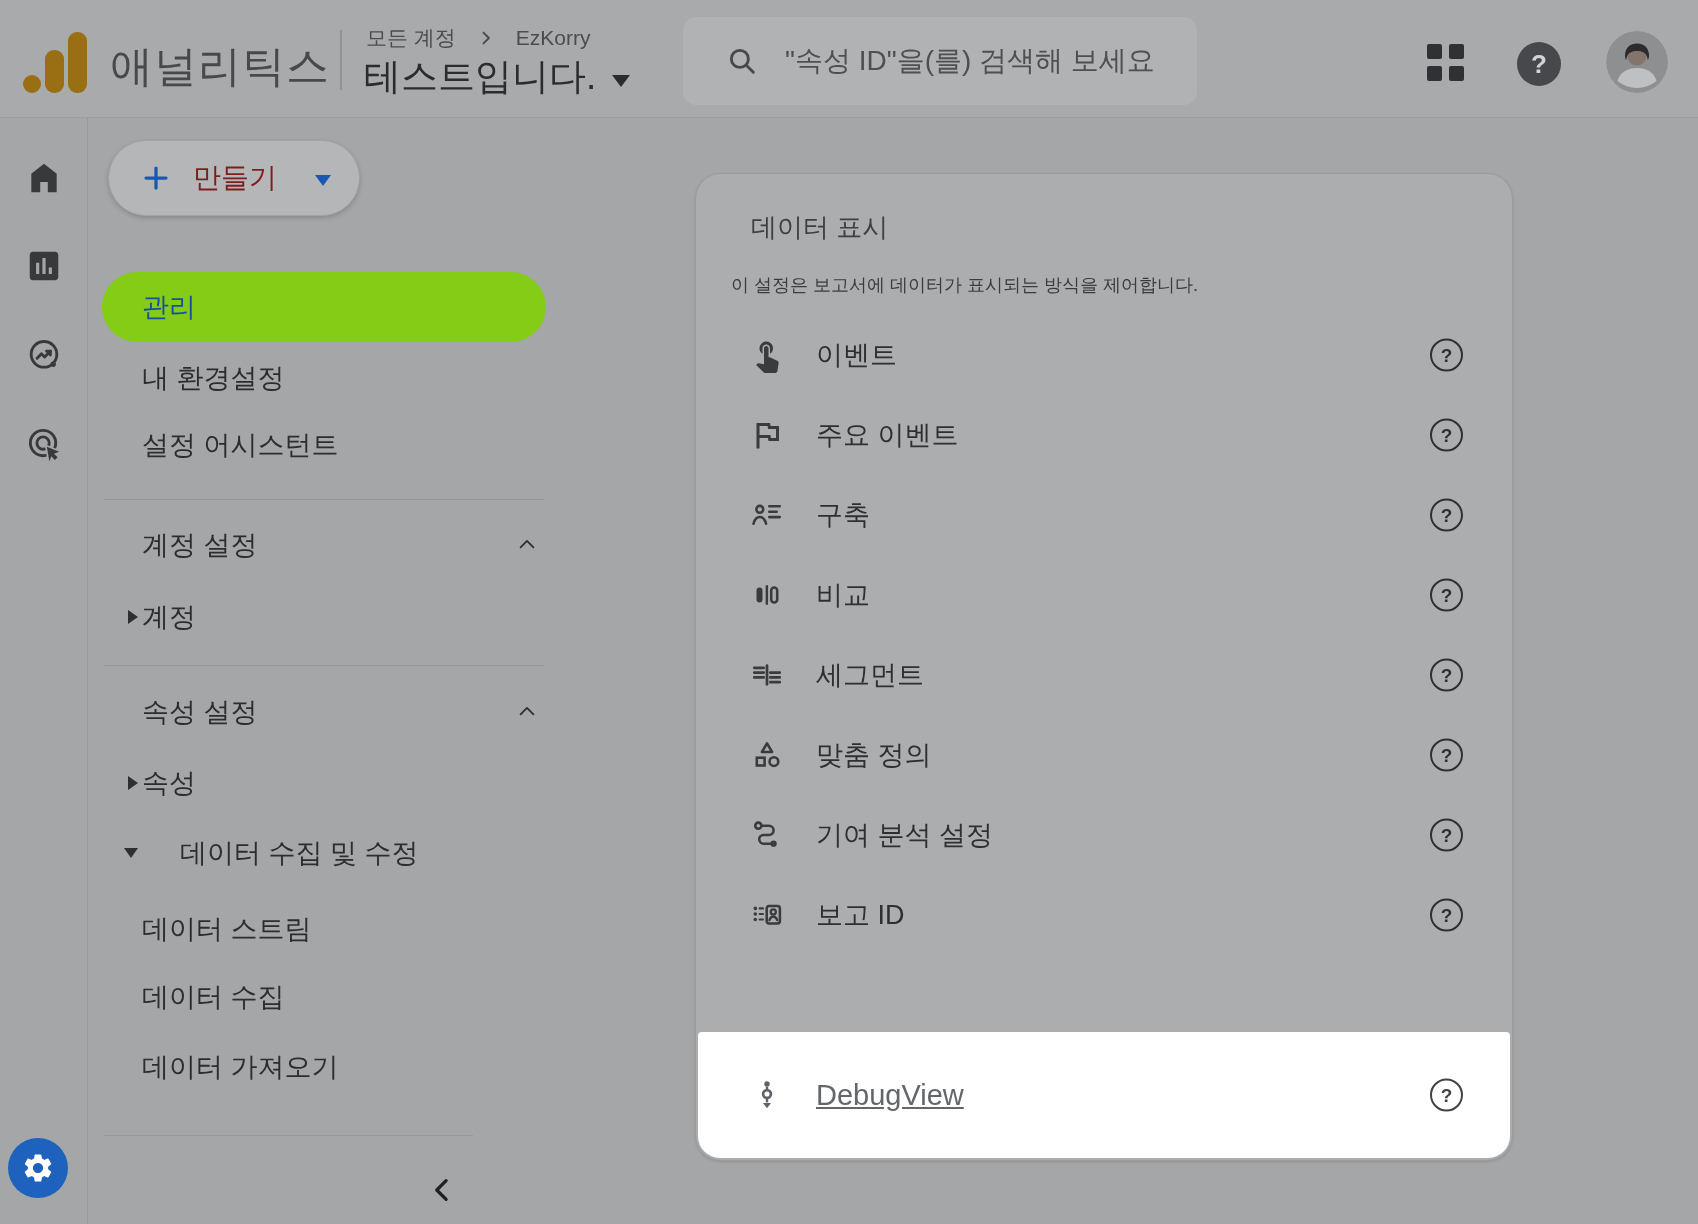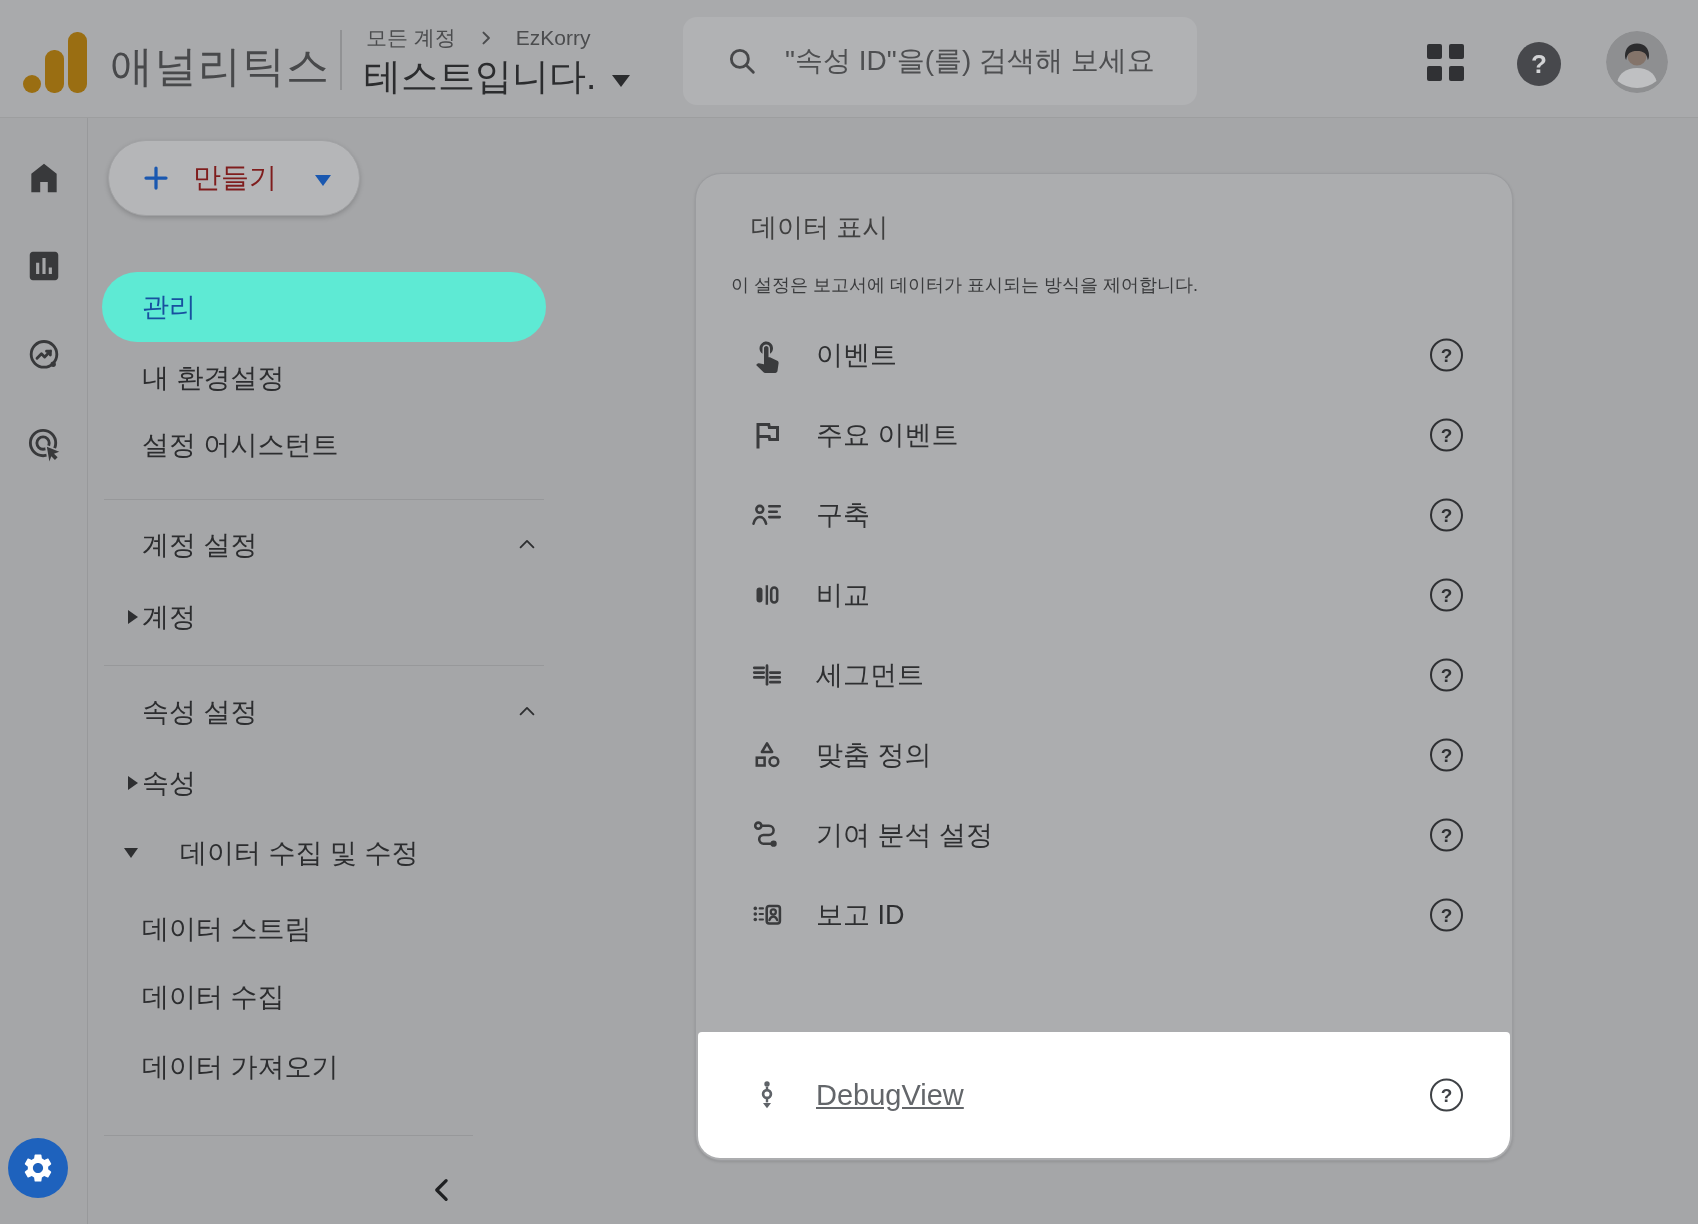--- a/index.html
+++ b/index.html
@@ -33,21 +33,21 @@
   .gear-circle { position:absolute; left:8px; top:1020px; width:60px; height:60px; border-radius:50%; background:#1e62bd; display:flex; align-items:center; justify-content:center; }
 
   
   .nav { position:absolute; left:88px; top:118px; width:480px; height:1106px; }
   .create-btn { position:absolute; left:20px; top:22px; width:252px; height:76px; border-radius:38px; background:#b5b6b8; border:1px solid #a1a2a4; box-shadow:0 2px 5px rgba(0,0,0,.18); display:flex; align-items:center; }
   .create-plus { margin-left:32px; }
   .create-label { margin-left:22px; font-size:28px; font-weight:400; color:#7f1d1d; }
   .create-caret { width:0; height:0; border-left:8px solid transparent; border-right:8px solid transparent; border-top:11px solid #1a58b0; margin-left:38px; margin-top:4px; }
   .nav-row { position:absolute; left:0; right:0; height:70px; display:flex; align-items:center; font-size:27px; color:#2c2d2f; }
   .nav-row .txt { margin-left:54px; }
-  .nav-selected { left:14px; right:22px; border-radius:35px; background:#5eead4; }
+  .nav-selected { left:14px; right:22px; border-radius:35px; background:#84cc16; }
   .nav-selected .txt { margin-left:40px; color:#17509f; font-weight:500; }
   .nav-div { position:absolute; left:16px; right:24px; height:1px; background:#97989a; }
   .sec-chevron { position:absolute; right:30px; top:24px; }
   .tri-right { width:0; height:0; border-top:7px solid transparent; border-bottom:7px solid transparent; border-left:10px solid #2e2f31; position:absolute; left:40px; }
   .tri-down { width:0; height:0; border-left:7px solid transparent; border-right:7px solid transparent; border-top:10px solid #2e2f31; position:absolute; left:36px; top:30px; }
   .child-txt { margin-left:96px; }
   .gchild-txt { margin-left:122px; }
   .collapse-btn { position:absolute; left:330px; top:1047px; width:50px; height:50px; display:flex; align-items:center; justify-content:center; }
 
   

